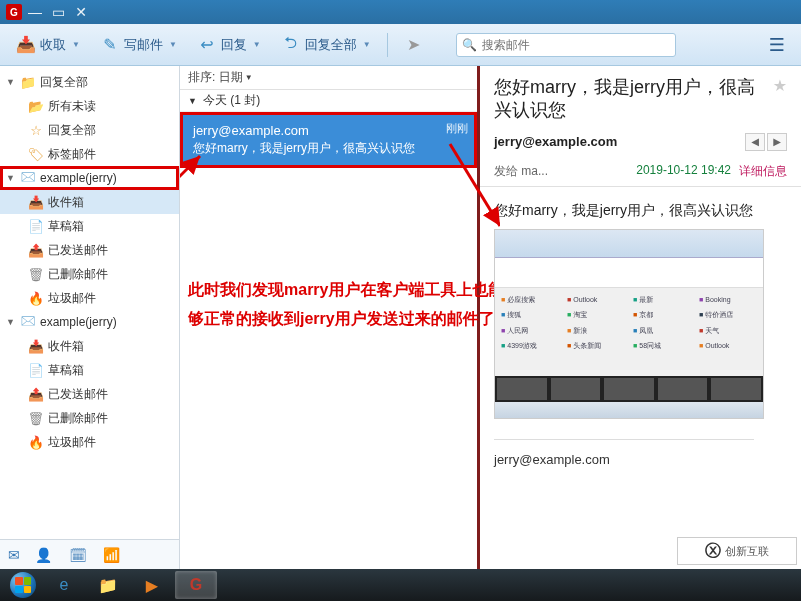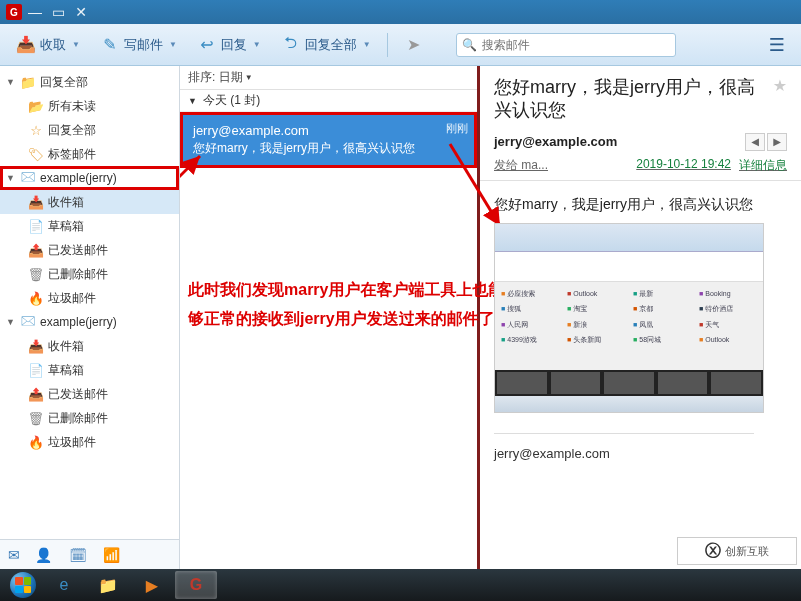--- a/index.html
+++ b/index.html
@@ -56,23 +56,23 @@
 
 
 .preview { flex: 1; display: flex; flex-direction: column; background:#fff; min-width:0; }
 .pv-head { padding: 10px 14px 6px; border-bottom:1px solid #e0e0e0; }
 .pv-subject { font-size: 18px; color:#222; font-weight:500; display:flex; align-items:flex-start; gap:6px; line-height:1.3; }
 .pv-subject .star { color:#ccc; font-size:16px; }
 .pv-fromrow { display:flex; align-items:center; margin-top:10px; }
 .pv-from { font-weight:bold; color:#222; font-size:13px; flex:1; }
 .pv-nav { display:flex; gap:2px; }
 .pv-nav span { width:20px; height:18px; border:1px solid #ccc; display:flex; align-items:center; justify-content:center; font-size:10px; color:#666; cursor:pointer; background:#f7f7f7; }
-.pv-to { margin-top:6px; font-size:12px; color:#666; display:flex;text-decoration:underline; }
+.pv-to { margin-top:12px; font-size:12px; color:#666; display:flex; }
 .pv-to .date { margin-left:auto; color:#15803d; }
-.pv-to .detail { color:#15803d; margin-left:8px; cursor:pointer; }
+.pv-to .detail { color:#be185d; margin-left:8px; cursor:pointer; }
 .pv-body { padding: 12px 14px; font-size:14px; color:#222; line-height:1.6; overflow:auto; flex:1; }
 .pv-img { margin-top:8px; width: 270px; height:190px; border:1px solid #ccc; background:#f0f0f0; position:relative; overflow:hidden; }
 .pv-img-top { height:28px; background: linear-gradient(#dce7f3,#c5d9ec); border-bottom:1px solid #aac; }
 .pv-img-mid { height:30px; background:#fff; border-bottom:1px solid #ddd; }
 .pv-img-grid { padding:6px; display:grid; grid-template-columns: repeat(4, 1fr); gap:4px 8px; font-size:7px; }
 .pv-img-grid span { display:flex; align-items:center; gap:2px; color:#445; }
 .pv-img-grid span::before { content:"■"; font-size:7px; }
 .c1::before{color:#e67e22;} .c2::before{color:#c0392b;} .c3::before{color:#16a085;} .c4::before{color:#8e44ad;}
 .c5::before{color:#2980b9;} .c6::before{color:#27ae60;} .c7::before{color:#d35400;} .c8::before{color:#2c3e50;}
 .pv-img-bottom { position:absolute; bottom:16px; left:0; right:0; height:26px; background:#222; display:flex; }

